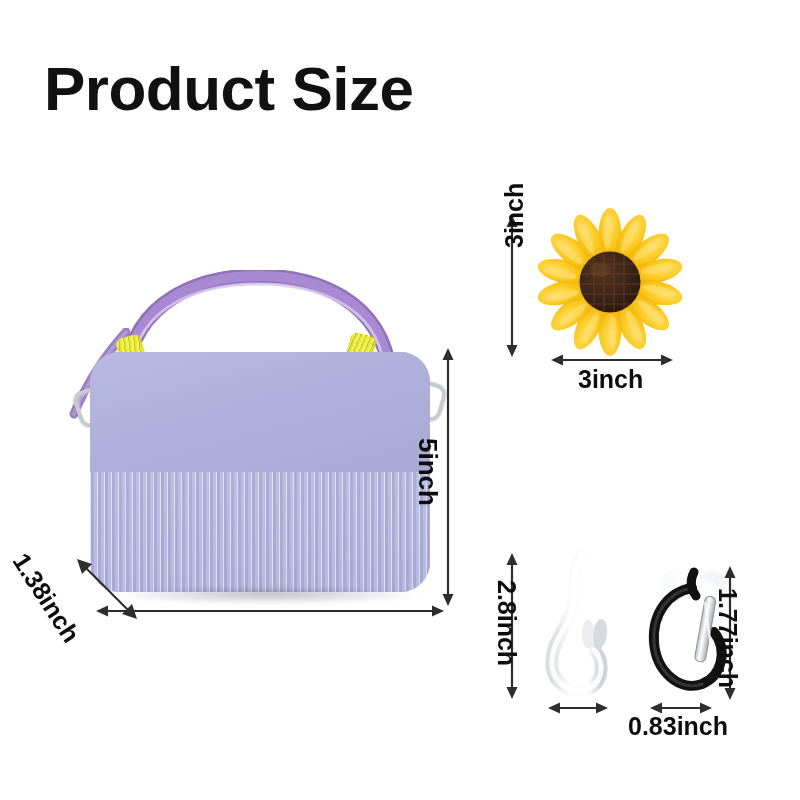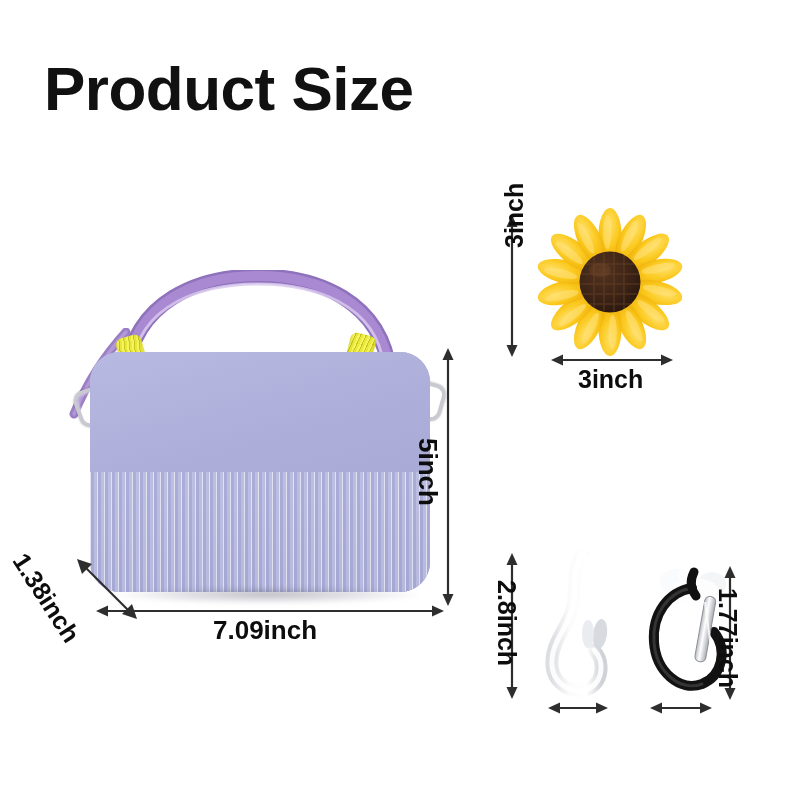--- a/index.html
+++ b/index.html
@@ -210,21 +210,20 @@
     <div id="bag-shadow"></div>
   </div>
 
   <div class="arrow" style="left:96px; top:603px;">
     <svg width="348" height="16" viewBox="0 0 348 16">
       <line x1="8" y1="8" x2="340" y2="8" stroke="#2e2e2e" stroke-width="2.2"></line>
       <polygon points="0,8 12,2.5 12,13.5" fill="#2e2e2e"></polygon>
       <polygon points="348,8 336,2.5 336,13.5" fill="#2e2e2e"></polygon>
     </svg>
   </div>
-  <div class="dim-label" style="left:213px; top:615px; font-size:26px;">7.09inch</div>
 
   <div class="arrow" style="left:440px; top:348px;">
     <svg width="16" height="258" viewBox="0 0 16 258">
       <line x1="8" y1="8" x2="8" y2="250" stroke="#2e2e2e" stroke-width="2.2"></line>
       <polygon points="8,0 2.5,12 13.5,12" fill="#2e2e2e"></polygon>
       <polygon points="8,258 2.5,246 13.5,246" fill="#2e2e2e"></polygon>
     </svg>
   </div>
   <div class="dim-label" style="left:443px; top:438px; font-size:26px; transform:rotate(90deg); transform-origin:left top;">5inch</div>
 
@@ -385,14 +384,15 @@
   </div>
   <div class="dim-label" style="left:742px; top:588px; font-size:25px; transform:rotate(90deg); transform-origin:left top;">1.77inch</div>
 
   <div class="arrow" style="left:650px; top:700px;">
     <svg width="62" height="16" viewBox="0 0 62 16">
       <line x1="8" y1="8" x2="54" y2="8" stroke="#2e2e2e" stroke-width="2.2"></line>
       <polygon points="0,8 12,2.5 12,13.5" fill="#2e2e2e"></polygon>
       <polygon points="62,8 50,2.5 50,13.5" fill="#2e2e2e"></polygon>
     </svg>
   </div>
+  <div class="dim-label" style="left:628px; top:712px; font-size:25px;">0.83inch</div>
 
 </div>
 
 </body></html>

